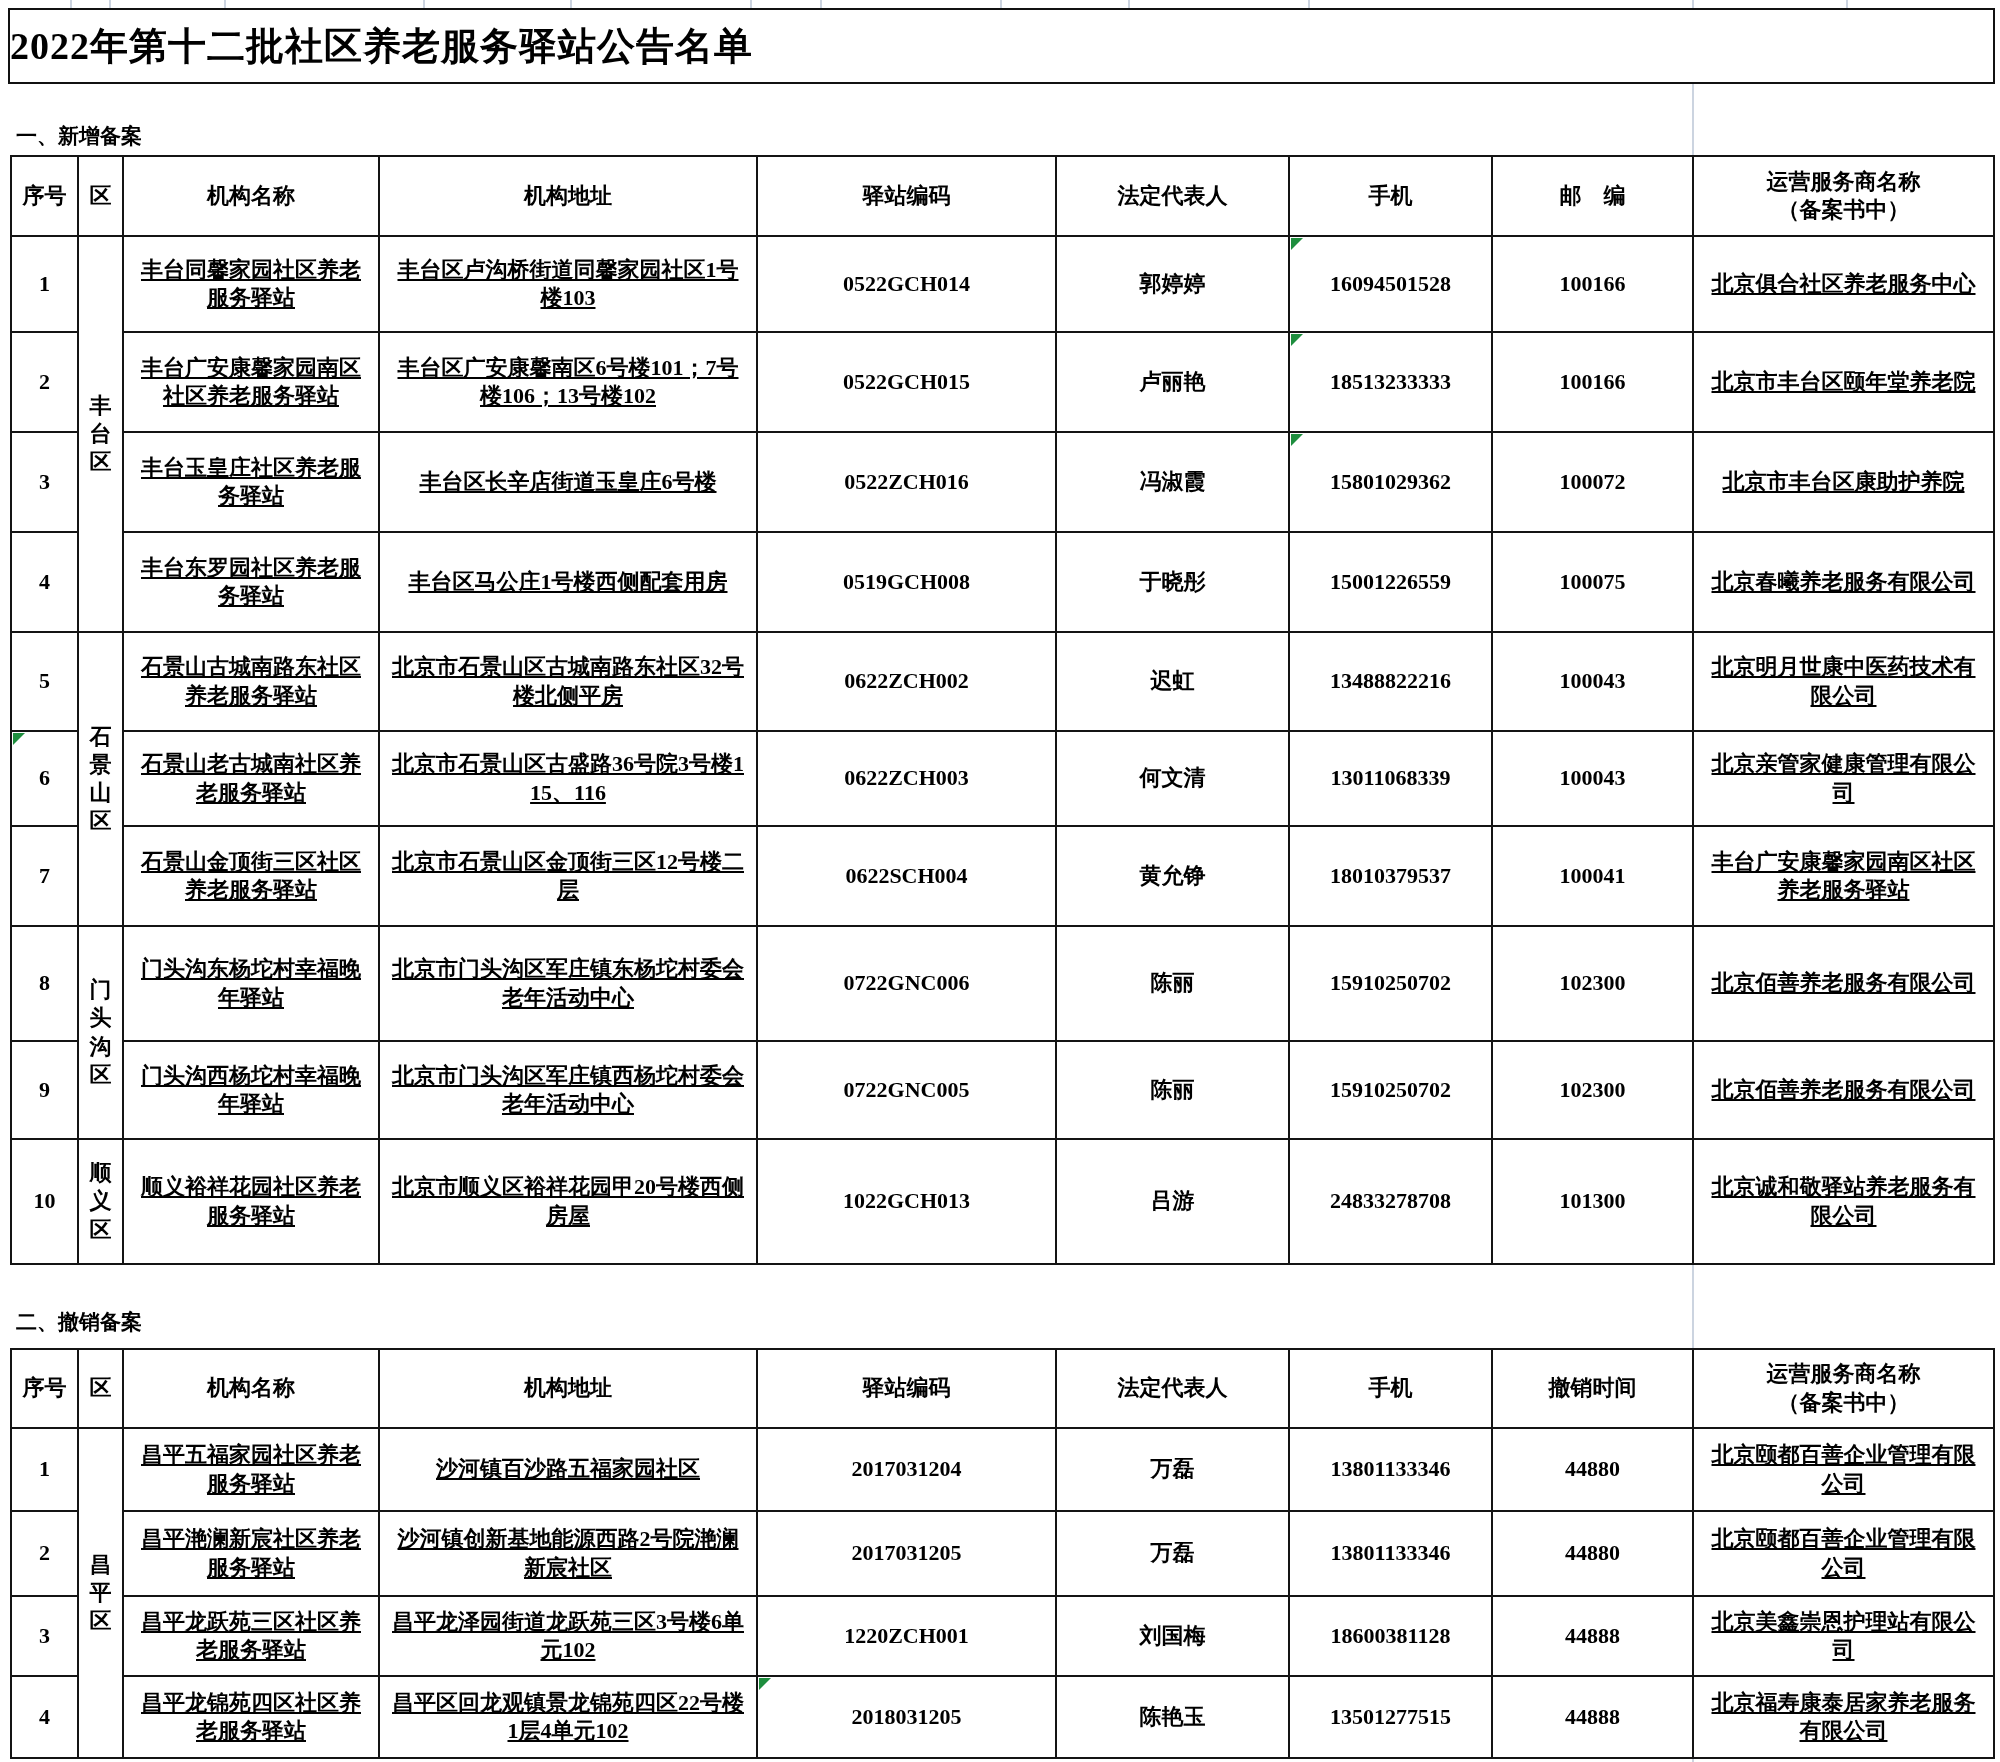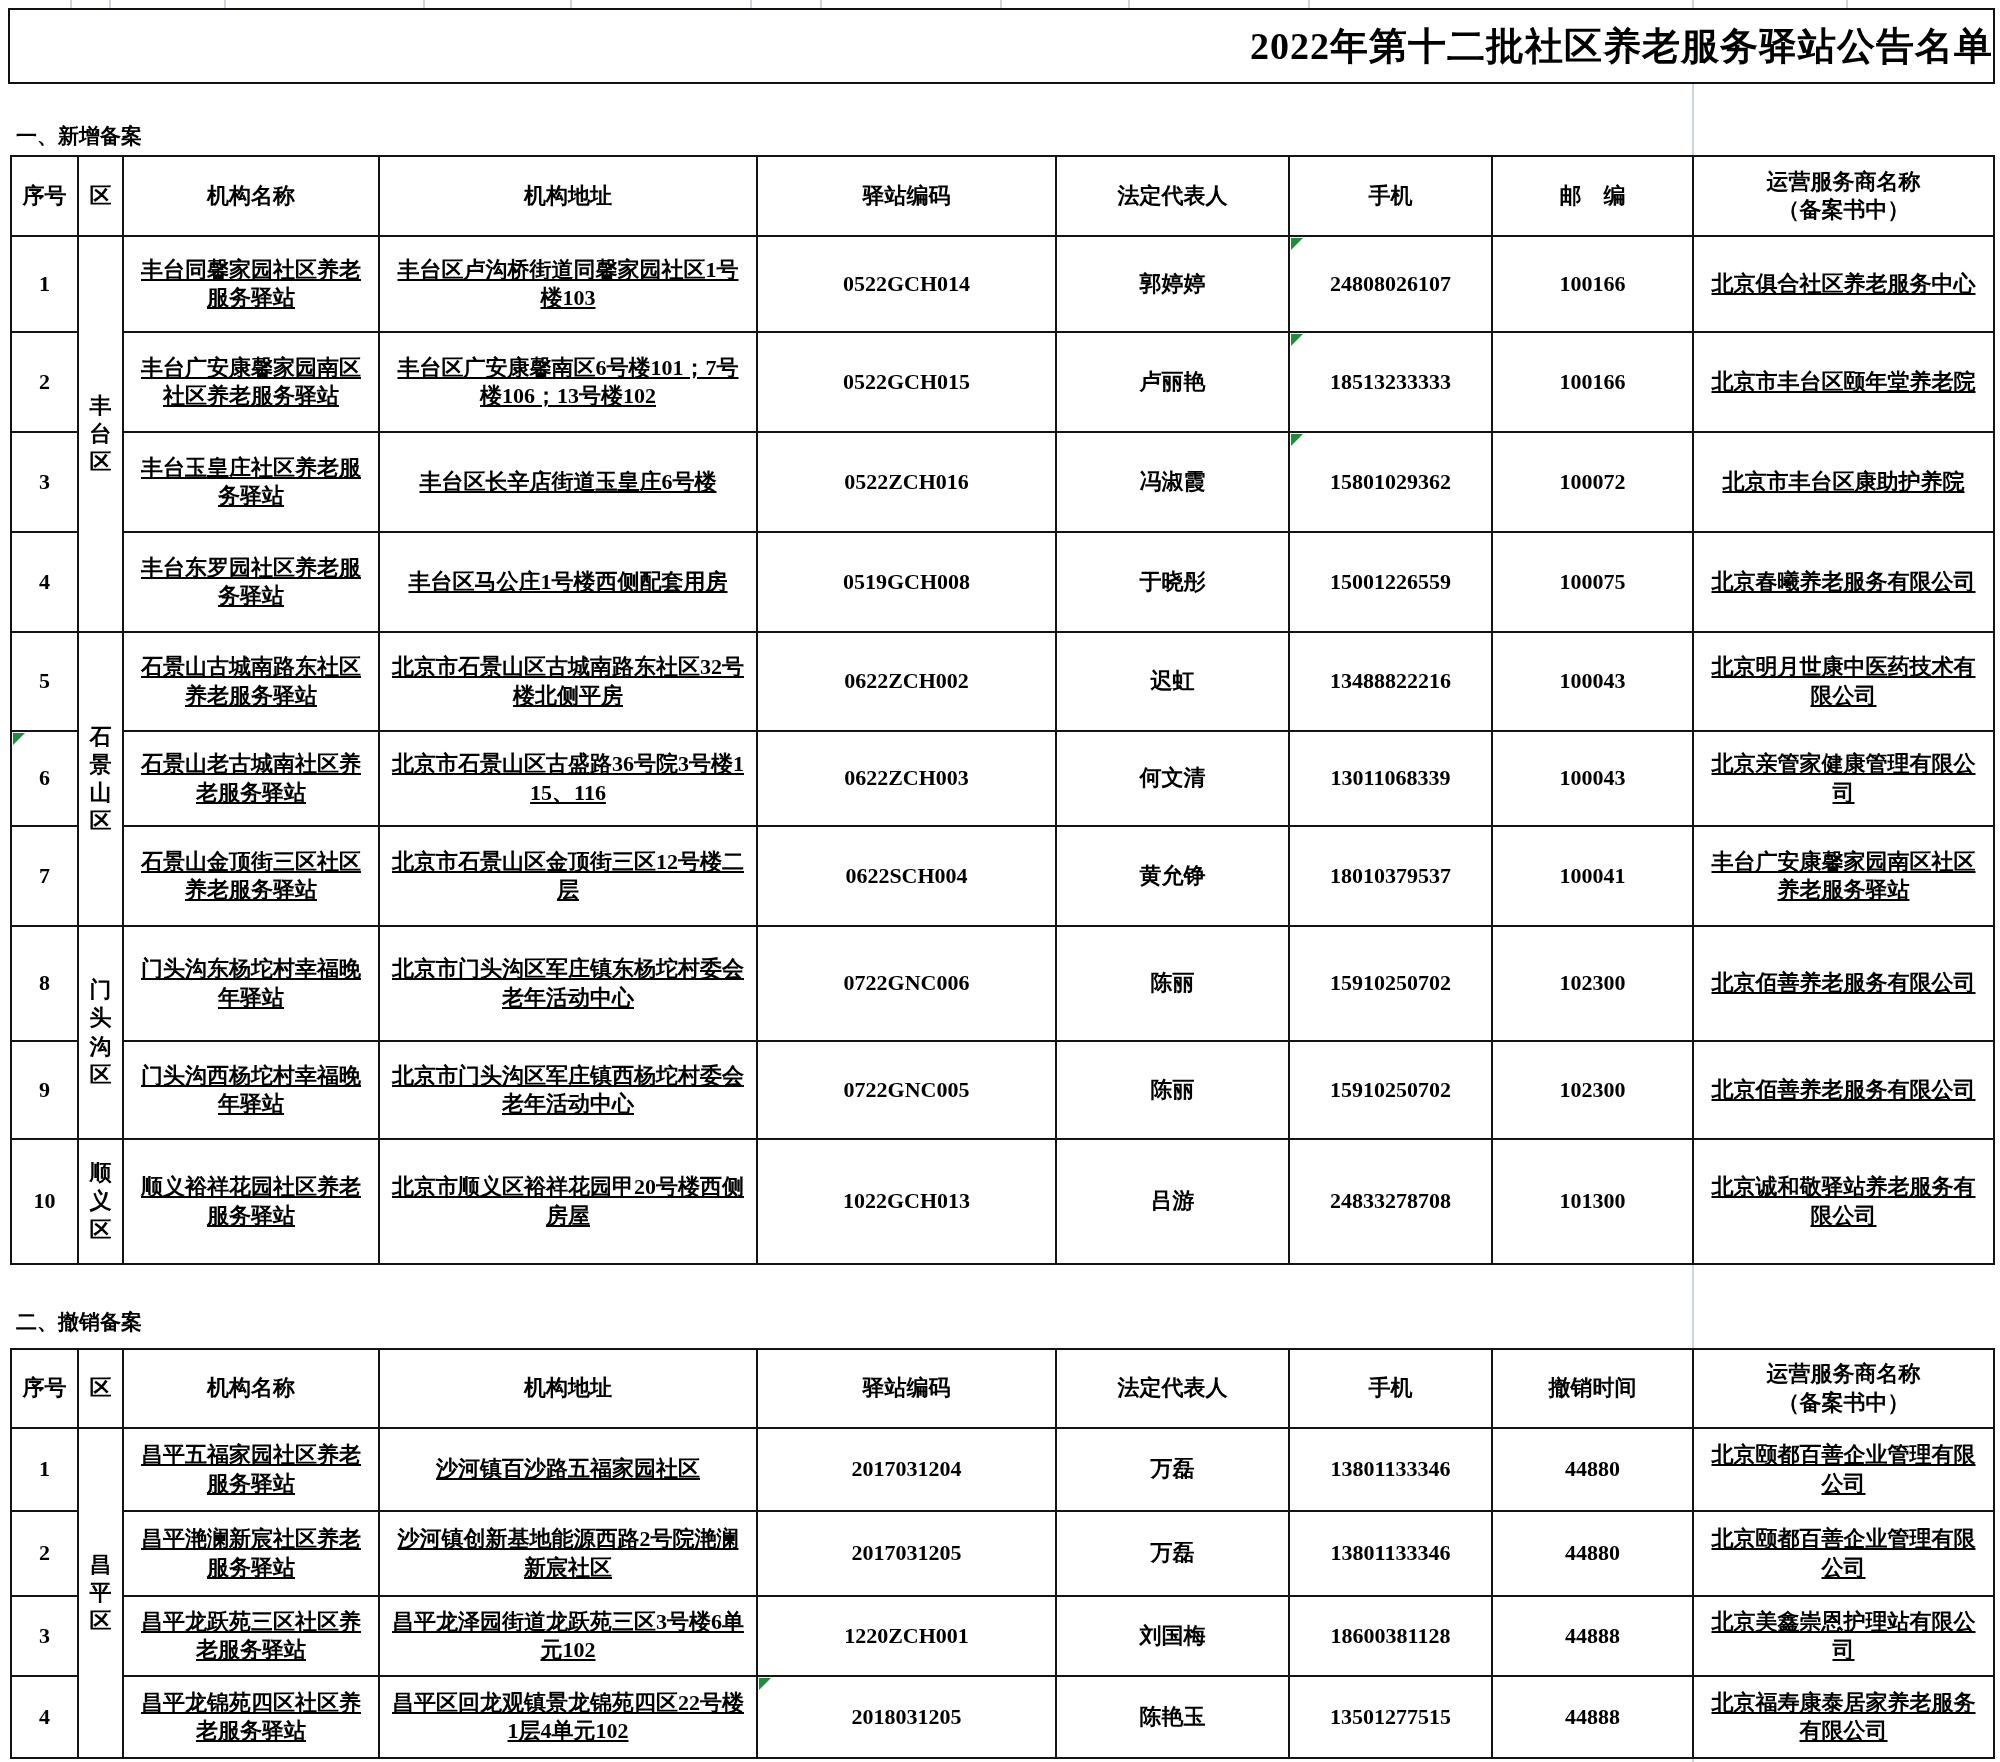--- a/index.html
+++ b/index.html
@@ -11,21 +11,21 @@
     font-weight:bold;color:#000;
     overflow:hidden;
   }
   
   .gridstub{position:absolute;top:0;width:2px;height:9px;background:#ccd4e0;}
   .vgap{position:absolute;width:2px;background:#ccd4e0;}
   
   .title-box{
     position:absolute;left:8px;top:8px;width:1983px;height:72px;
     border:2px solid #111;
-    display:flex;align-items:center;justify-content:flex-end;
+    display:flex;align-items:center;justify-content:flex-start;
   }
   .title-box h1{margin:0;font-size:38px;font-weight:bold;letter-spacing:1px;}
   .sec-label{position:absolute;left:16px;font-size:21px;font-weight:bold;}
   
   table.sheet{
     position:absolute;left:10px;width:1983px;
     border-collapse:collapse;table-layout:fixed;
     font-size:22px;font-weight:bold;
   }
   table.sheet td,table.sheet th{
@@ -100,21 +100,21 @@
       </tr>
     </thead>
     <tbody>
       <tr style="height:96px">
         <td>1</td>
         <td class="c-district" rowspan="4">丰台区</td>
         <td class="c-name">丰台同馨家园社区养老服务驿站</td>
         <td class="c-addr">丰台区卢沟桥街道同馨家园社区1号楼103</td>
         <td>0522GCH014</td>
         <td>郭婷婷</td>
-        <td class="rel"><span class="flag"></span><span>24808026107</span></td>
+        <td class="rel"><span class="flag"></span><span>16094501528</span></td>
         <td>100166</td>
         <td class="c-oper">北京俱合社区养老服务中心</td>
       </tr>
       <tr style="height:100px">
         <td>2</td>
         <td class="c-name">丰台广安康馨家园南区社区养老服务驿站</td>
         <td class="c-addr">丰台区广安康馨南区6号楼101；7号楼106；13号楼102</td>
         <td>0522GCH015</td>
         <td>卢丽艳</td>
         <td class="rel"><span class="flag"></span><span>18513233333</span></td>

